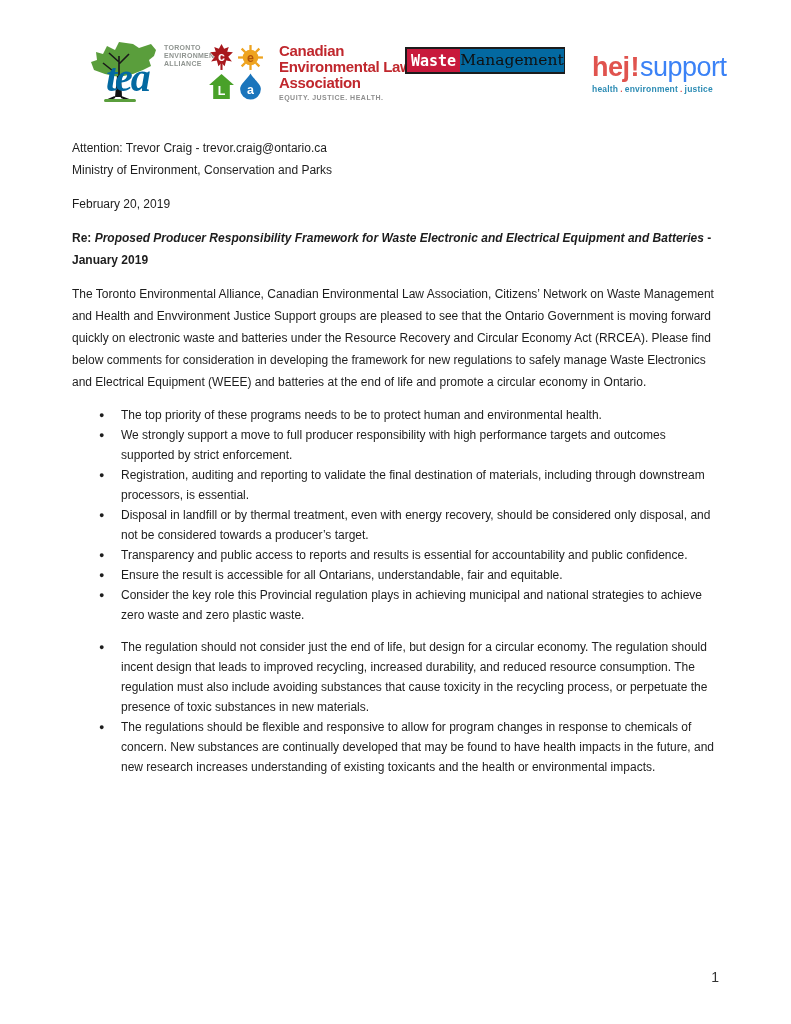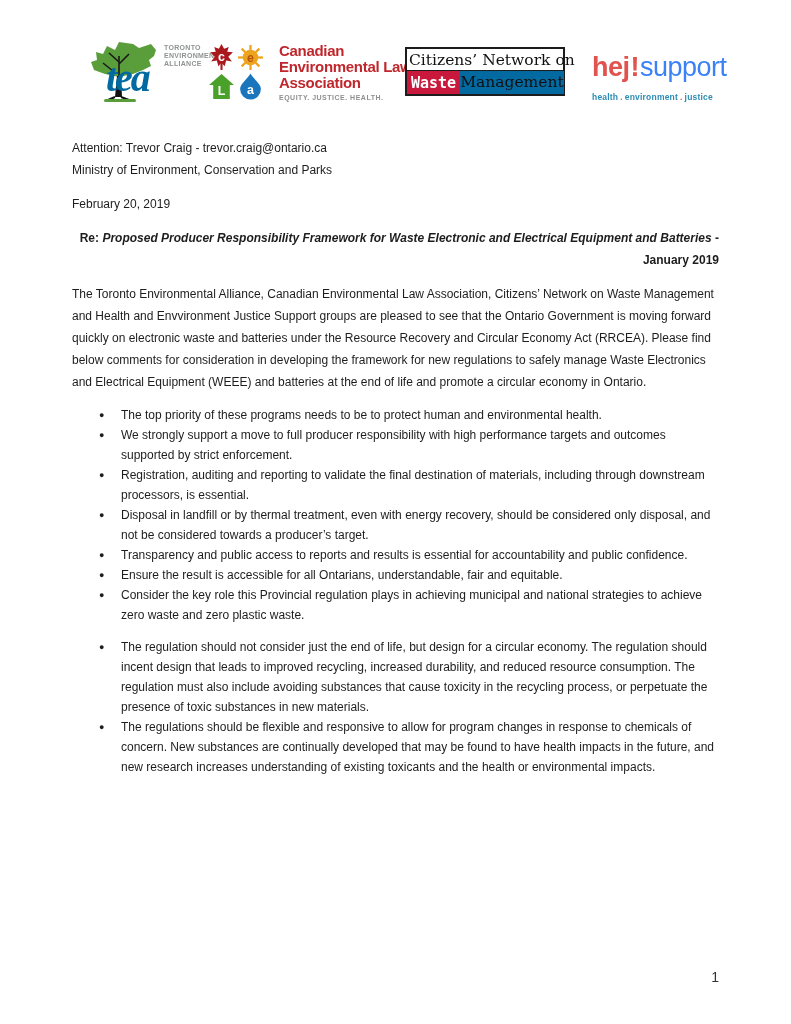--- a/index.html
+++ b/index.html
@@ -41,29 +41,29 @@
     font-weight:bold;font-size:15px;padding:3px 4px 2px;}
   .cn-mgmt{background:#0369a1;color:#101010;font-family:"DejaVu Serif", serif;
     font-size:15.5px;flex:1;text-align:center;padding:2px 0 1px;}
 
   
   .logo-hej{left:530px;top:16px;width:138px;}
   .hej-name{font-size:27px;line-height:26px;letter-spacing:-.5px;white-space:nowrap;}
   .hej-red{color:#e0534e;font-weight:bold;}
   .hej-bang{color:#e0534e;font-weight:bold;padding:0 1px;}
   .hej-teal{color:#3b82f6;font-weight:500;}
-  .hej-tag{font-size:8.5px;color:#2d8cb4;font-weight:bold;margin-top:12px;
+  .hej-tag{font-size:8.5px;color:#2d8cb4;font-weight:bold;margin-top:4px;
     letter-spacing:.2px;white-space:nowrap;}
   .hej-dot{color:#e0534e;padding:0 2px;}
 
   
   .content{position:absolute;top:137px;left:72px;width:647px;
     font-size:12px;line-height:22px;text-align:left;}
   .block{margin:0 0 12px 0;}
-  .re{font-weight:bold;text-align:right;}
+  .re{font-weight:bold;}
   .re i{font-style:italic;}
   .heading{font-weight:bold;color:#101010;}
   ul.bullets{margin:0;padding:0;list-style:none;}
   ul.bullets li{position:relative;margin-left:25px;padding-left:24px;line-height:20px;}
   ul.bullets li::before{content:"●";position:absolute;left:2px;top:0;
     font-size:9px;line-height:20px;color:#1d1d1d;}
   section{margin:0 0 12px 0;}
   section:last-of-type{margin-bottom:0;}
 
   .pageno{position:absolute;top:969px;left:649px;width:70px;text-align:right;
@@ -127,21 +127,20 @@
         <div class="cela-text">
           <div>Canadian</div>
           <div>Environmental Law</div>
           <div>Association</div>
         </div>
         <div class="cela-tagline">EQUITY. JUSTICE. HEALTH.</div>
       </div>
     </div>
 
     <div class="logo logo-cnwm">
-      <div class="cn-top">Citizens’ Network on</div>
       <div class="cn-bottom">
         <span class="cn-waste">Waste</span>
         <span class="cn-mgmt">Management</span>
       </div>
     </div>
 
     <div class="logo logo-hej">
       <div class="hej-name">
         <span class="hej-red">hej</span><span class="hej-bang">!</span><span class="hej-teal">support</span>
       </div>

